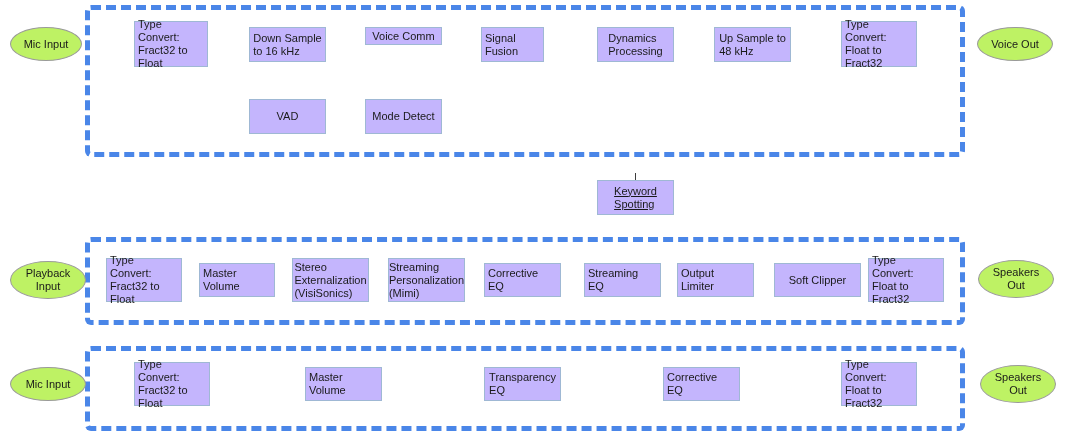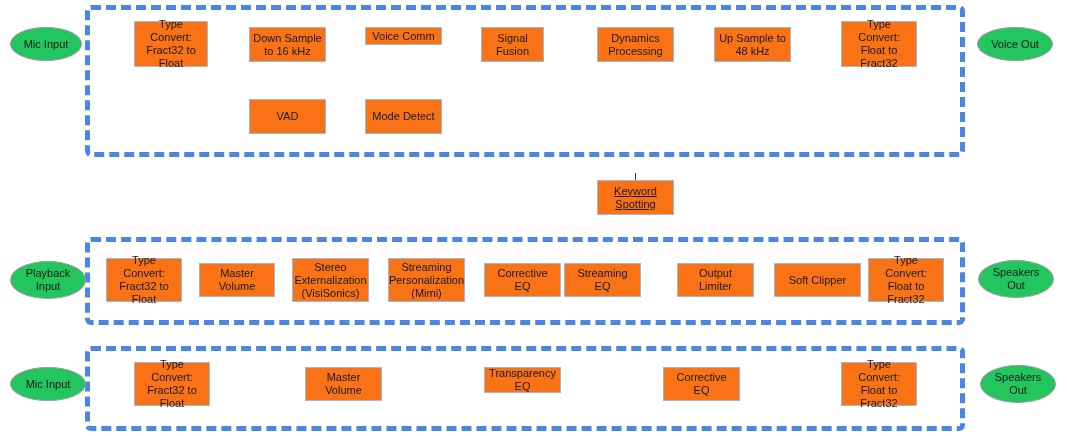--- a/index.html
+++ b/index.html
@@ -20,37 +20,36 @@
     position: absolute;
     box-sizing: border-box;
     border: 5px dashed #4a86e8;
     border-radius: 6px;
     background: transparent;
   }
   
   .node {
     position: absolute;
     box-sizing: border-box;
-    background: #f97316;
+    background: #c4b5fd;
     border: 1px solid #9fb8d4;
     display: flex;
     align-items: center;
     justify-content: center;
-    text-align: center;
     font-size: 11px;
     line-height: 13px;
     color: #1a1a1a;
     padding: 2px 3px;
     white-space: pre-line;
   }
   
   .terminal {
     position: absolute;
     box-sizing: border-box;
-    background: #22c55e;
+    background: #bef264;
     border: 1px solid #9a9a9a;
     border-radius: 50%;
     display: flex;
     align-items: center;
     justify-content: center;
     text-align: center;
     font-size: 11px;
     line-height: 13px;
     color: #1a1a1a;
     white-space: pre-line;
@@ -115,21 +114,21 @@
   <div class="node" style="left:292px; top:258px; width:77px; height:44px;">Stereo
 Externalization
 (VisiSonics)</div>
 
   <div class="node" style="left:388px; top:258px; width:77px; height:44px;">Streaming
 Personalization
 (Mimi)</div>
 
   <div class="node" style="left:484px; top:263px; width:77px; height:34px;">Corrective EQ</div>
 
-  <div class="node" style="left:564px; top:263px; width:77px; height:34px;">Streaming EQ</div>
+  <div class="node" style="left:584px; top:263px; width:77px; height:34px;">Streaming EQ</div>
 
   <div class="node" style="left:677px; top:263px; width:77px; height:34px;">Output Limiter</div>
 
   <div class="node" style="left:774px; top:263px; width:87px; height:34px;">Soft Clipper</div>
 
   <div class="node" style="left:868px; top:258px; width:76px; height:44px;">Type Convert:
 Float to
 Fract32</div>
 
   <div class="terminal" style="left:978px; top:260px; width:76px; height:38px;">Speakers
@@ -138,21 +137,21 @@
   <div class="group" style="left:85px; top:346px; width:880px; height:85px;"></div>
 
   <div class="terminal" style="left:10px; top:367px; width:76px; height:34px;">Mic Input</div>
 
   <div class="node" style="left:134px; top:362px; width:76px; height:44px;">Type Convert:
 Fract32 to
 Float</div>
 
   <div class="node" style="left:305px; top:367px; width:77px; height:34px;">Master Volume</div>
 
-  <div class="node" style="left:484px; top:367px; width:77px; height:26px;">Transparency
+  <div class="node" style="left:484px; top:367px; width:77px; height:34px;">Transparency
 EQ</div>
 
   <div class="node" style="left:663px; top:367px; width:77px; height:34px;">Corrective EQ</div>
 
   <div class="node" style="left:841px; top:362px; width:76px; height:44px;">Type Convert:
 Float to
 Fract32</div>
 
   <div class="terminal" style="left:980px; top:365px; width:76px; height:38px;">Speakers
 Out</div>

